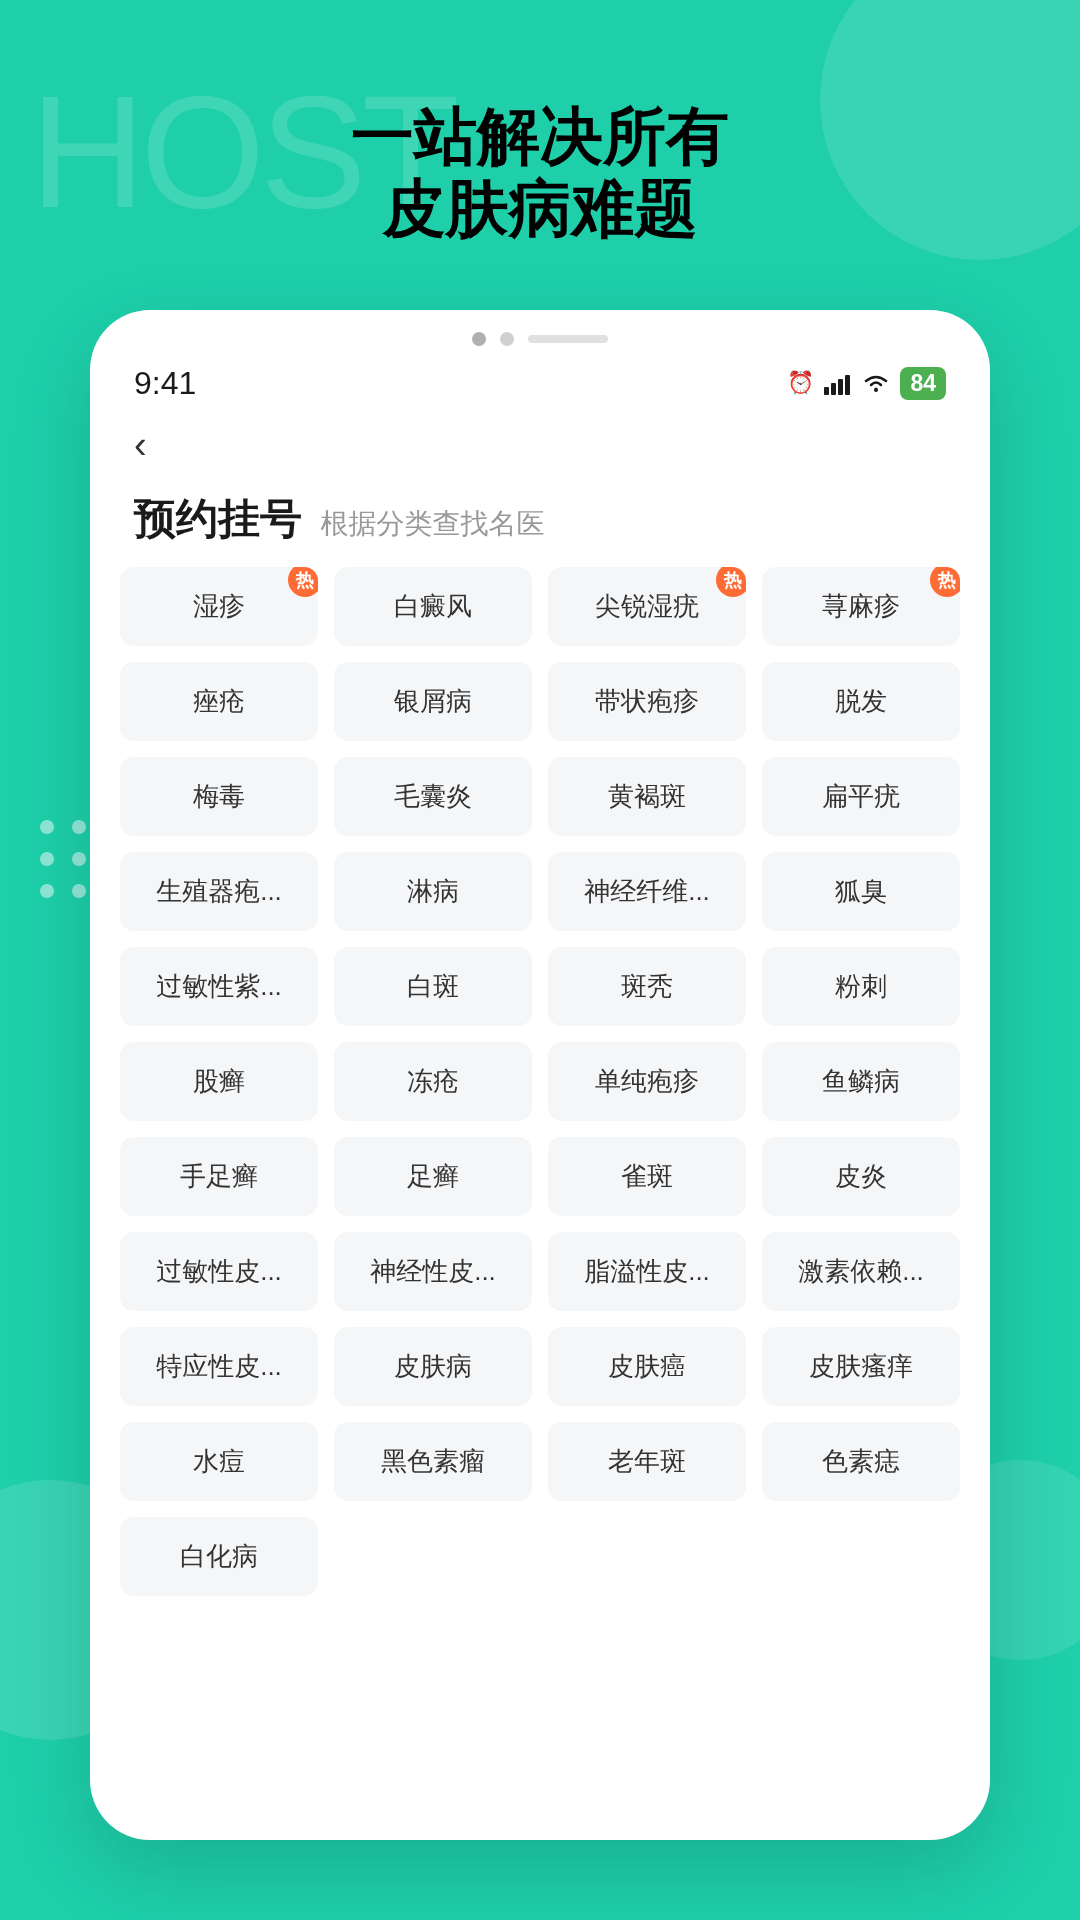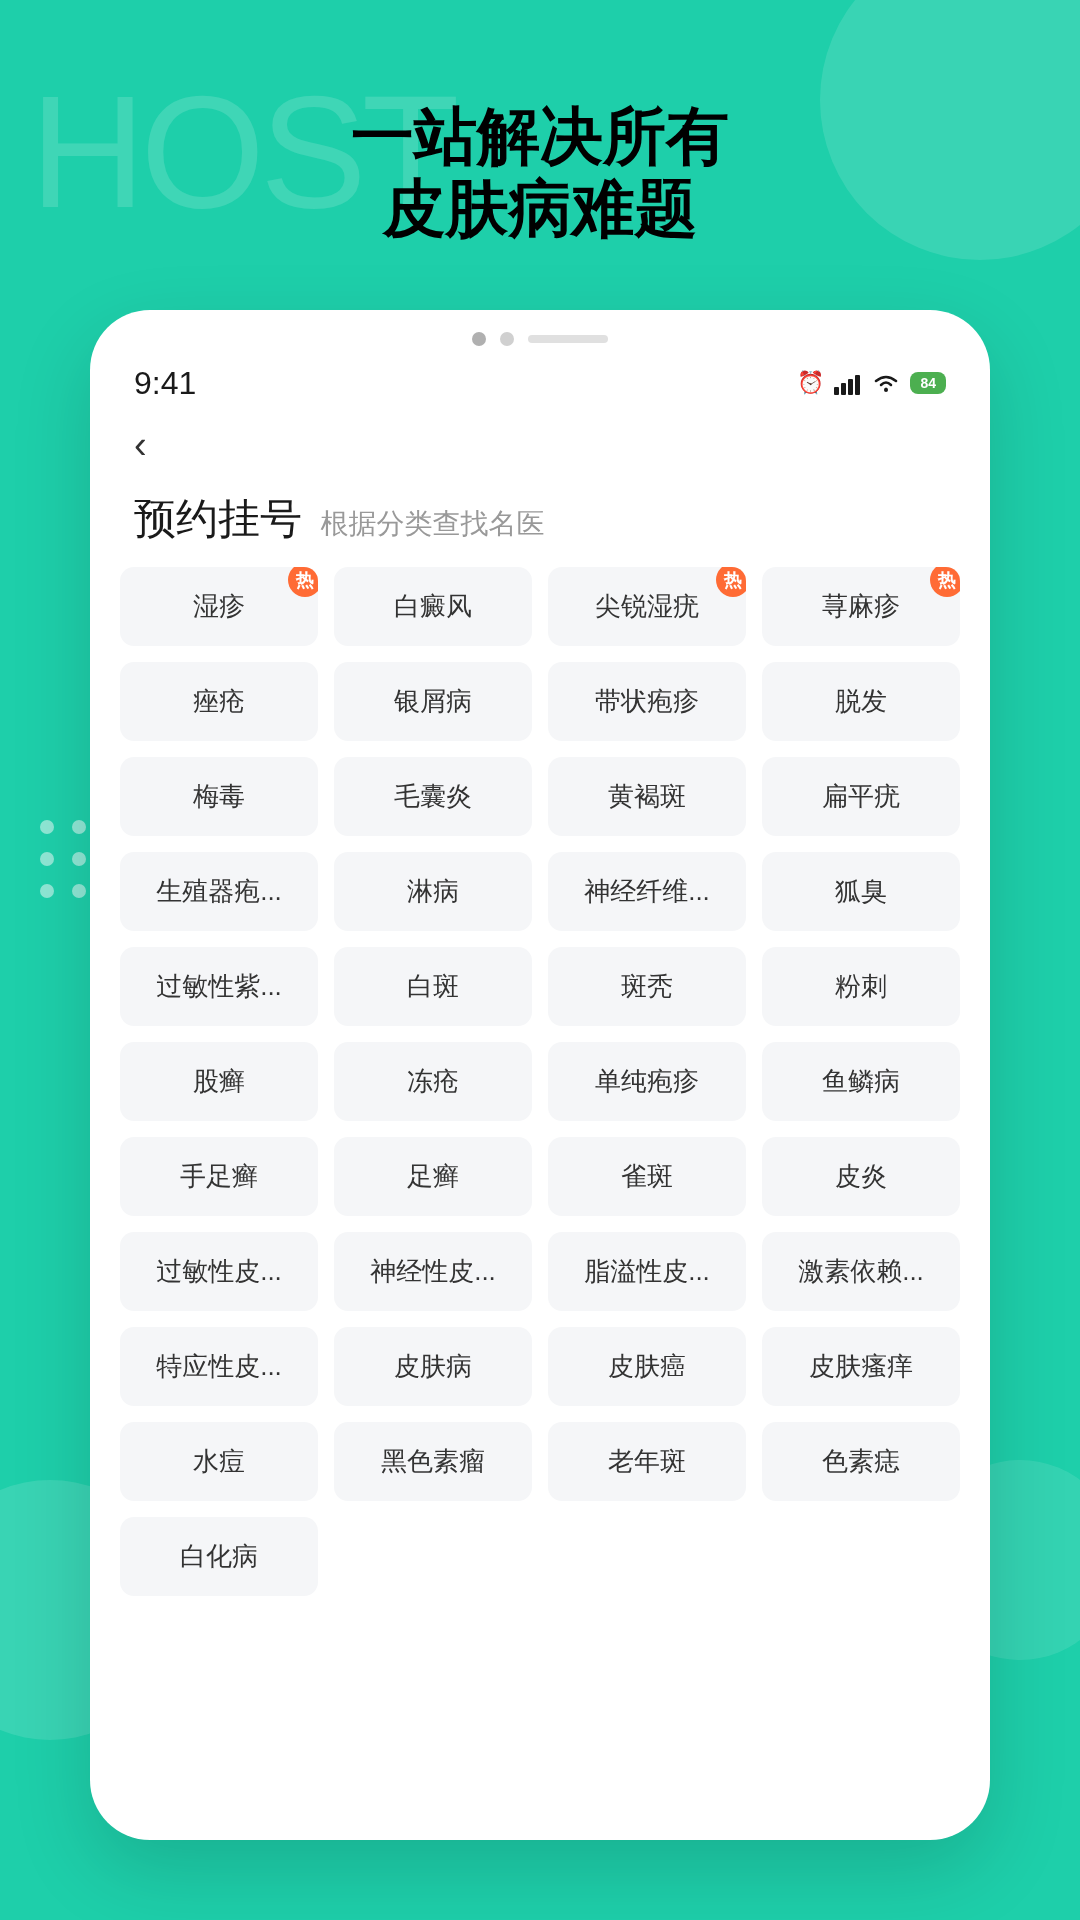--- a/index.html
+++ b/index.html
@@ -142,21 +142,21 @@
       align-items: center;
       gap: 10px;
     }
     .status-icon {
       color: #1a1a1a;
       font-size: 22px;
     }
     .battery-badge {
       background: #4CAF50;
       color: white;
-      font-size: 14px;
+      font-size: 23px;
       font-weight: 600;
       padding: 3px 10px;
       border-radius: 8px;
     }
 
     
     .back-btn {
       padding: 14px 44px;
       cursor: pointer;
     }
@@ -165,21 +165,21 @@
       color: #333;
       font-weight: 300;
     }
 
     
     .page-header {
       padding: 10px 44px 20px 44px;
     }
     .page-title {
       font-size: 42px;
-      font-weight: 400;
+      font-weight: 700;
       color: #1a1a1a;
       display: inline;
       margin-right: 14px;
     }
     .page-subtitle {
       font-size: 28px;
       color: #999;
     }
 
     

